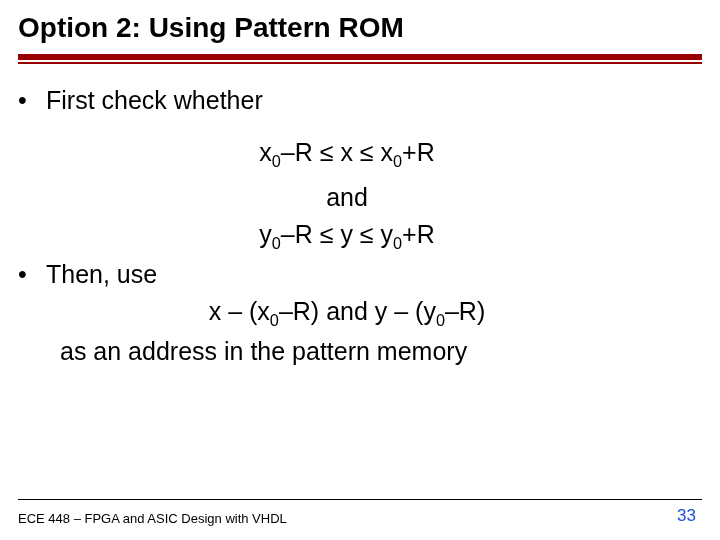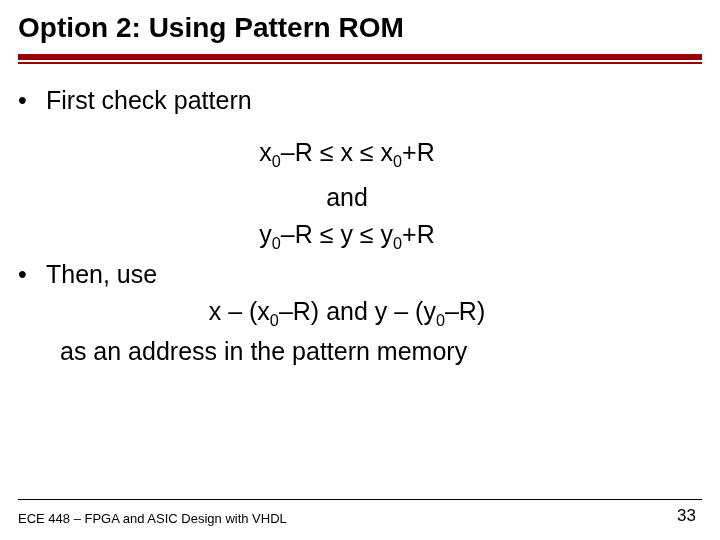--- a/index.html
+++ b/index.html
@@ -57,34 +57,34 @@
     position: absolute;
     left: 18px;
     bottom: 14px;
     font-size: 13px;
   }
   .footer-right {
     position: absolute;
     right: 24px;
     bottom: 14px;
     font-size: 17px;
-    color: #000000;
+    color: #1d4ed8;
   }
 </style>
 </head>
 <body>
 
 <div class="title">Option 2: Using Pattern ROM</div>
 <div class="rule"></div>
 
 <div class="content">
 
   <div class="bullet">
     <span class="dot">•</span>
-    <span>First check pattern</span>
+    <span>First check whether</span>
   </div>
 
   <div class="math-block math-center">
     <span>x</span><span class="sub">0</span><span>–R  ≤  x ≤  x</span><span class="sub">0</span><span>+R</span>
   </div>
 
   <div class="math-center">and</div>
 
   <div class="math-center">
     <span>y</span><span class="sub">0</span><span>–R  ≤  y ≤  y</span><span class="sub">0</span><span>+R</span>

